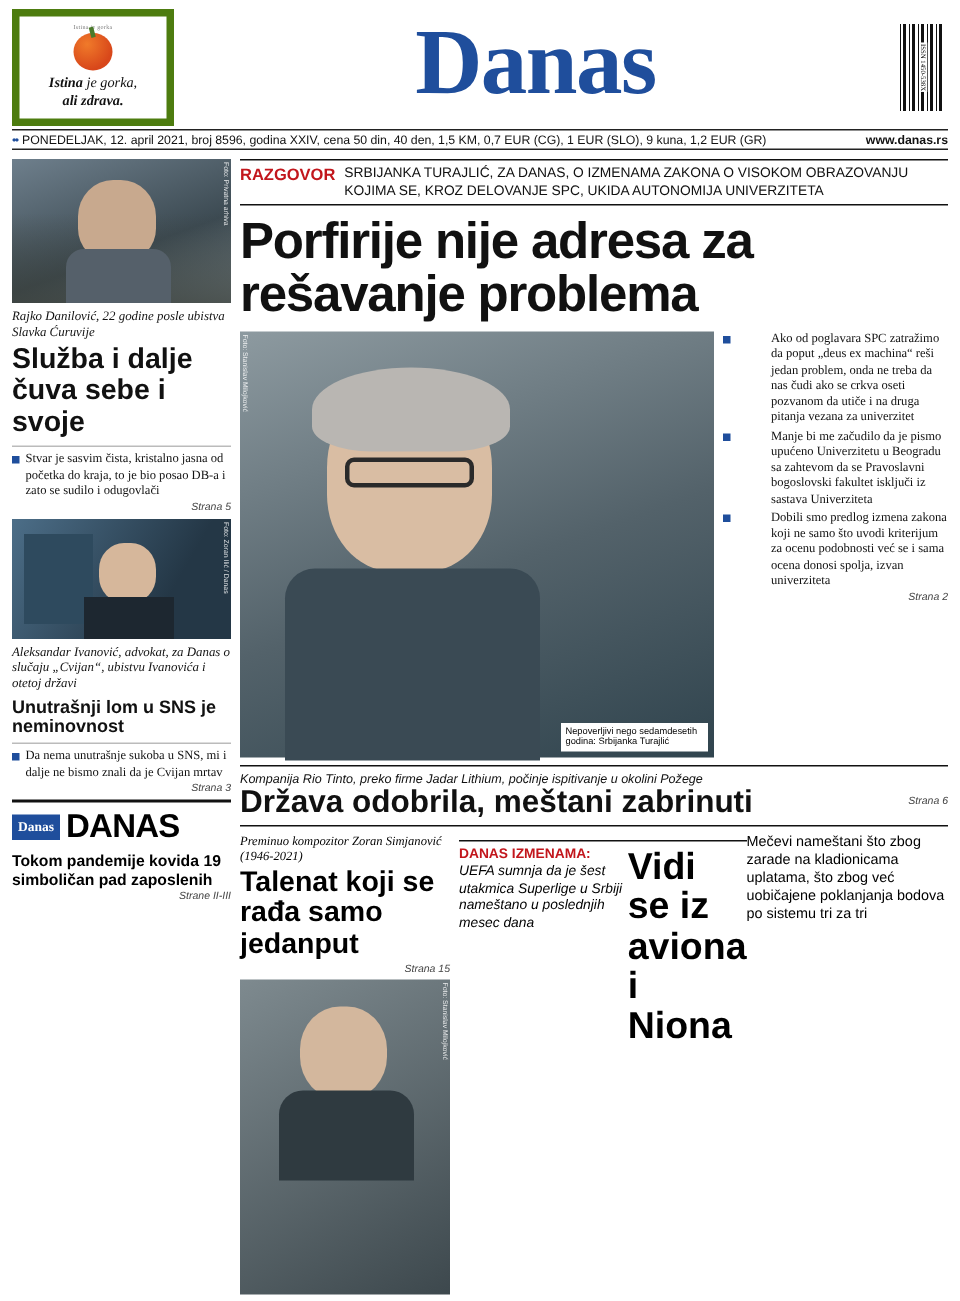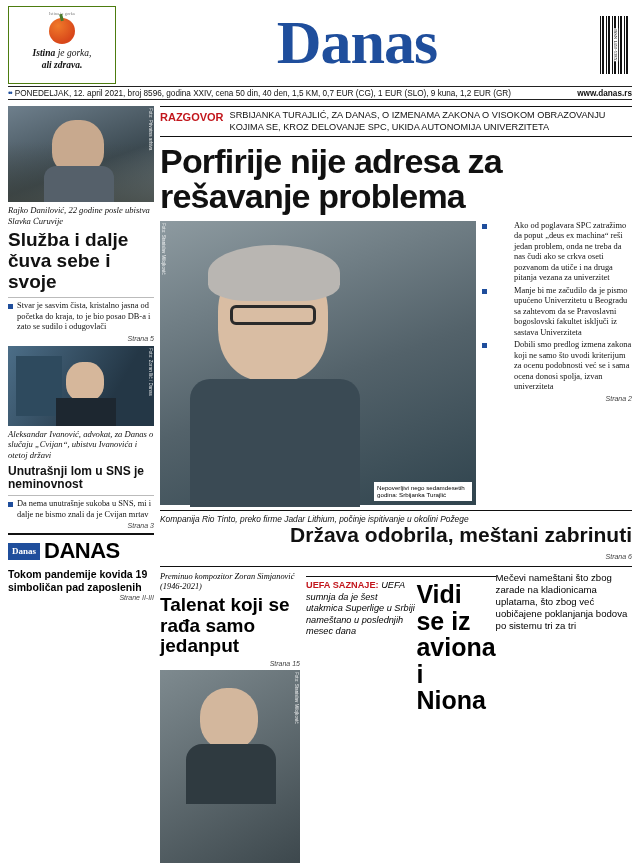--- a/index.html
+++ b/index.html
@@ -12,21 +12,21 @@
   }
   .page { width: 640px; height: 867px; position: relative; padding: 0; }
 
   
   .masthead {
     display: flex; align-items: stretch;
     padding: 6px 8px 2px 8px;
     height: 86px;
   }
   .mast-left {
-    width: 108px; border: 1px solid #4d7c0f;
+    width: 108px; border: 5px solid #4d7c0f;
     display: flex; flex-direction: column; align-items: center;
     justify-content: flex-start; padding: 4px 3px; position: relative;
   }
   .mast-left .tiny-top {
     font-size: 4px; color: #777; letter-spacing: .2px; margin-bottom: 2px;
   }
   .pom-icon {
     width: 26px; height: 26px; border-radius: 50%;
     background: radial-gradient(circle at 35% 30%, #f07a2a, #d8471a 70%);
     position: relative; margin-bottom: 4px;
@@ -166,21 +166,21 @@
     border-top: 1px solid #111; border-bottom: 1px solid #111;
     margin-top: 5px; padding: 3px 0 4px 0;
   }
   .strip-kicker {
     font-family: "Liberation Sans", sans-serif; font-size: 8.4px;
     font-style: italic; color: #111;
   }
   .strip-hl {
     font-family: "Liberation Sans", sans-serif; font-weight: bold;
     font-size: 21px; line-height: 1.05; color: #111; display: flex;
-    align-items: flex-end; justify-content: space-between; gap: 6px; flex-direction: column;
+    align-items: center; justify-content: space-between; gap: 6px;
   }
   .strip-hl .pageref { font-size: 7px; font-weight: normal; white-space: nowrap; padding-bottom: 2px;}
 
   
   .bottom { display: flex; gap: 6px; margin-top: 5px; flex: 1; }
   .bottom-left { width: 140px; display: flex; flex-direction: column; }
   .bottom-right { flex: 1; display: flex; flex-direction: row; }
   .kicker-ital { font-size: 8.4px; font-style: italic; line-height: 1.2; }
   .hl-mid {
     font-family: "Liberation Sans", sans-serif; font-weight: bold;
@@ -347,21 +347,21 @@
             <div style="position:absolute;left:164px;top:16px;width:28px;height:72px;background:#e8eef2;"></div>
             <div style="position:absolute;left:200px;top:20px;width:28px;height:68px;background:#e8eef2;"></div>
             <div style="position:absolute;left:50px;top:44px;font:bold 11px 'Liberation Sans',sans-serif;color:#fff;">80</div>
             <div style="position:absolute;left:116px;top:42px;font:bold 11px 'Liberation Sans',sans-serif;color:#1f3f7a;">50</div>
             <div class="sport-cap">
               <span>Jedan od sumnjivih: Detalj sa meča Rad–Vojvodina</span>
               <div class="pageref">Strana 17</div>
             </div>
           </div>
           <div class="danas-saznaje">
-            <b>UEFA SAZNAJE:</b><i> UEFA sumnja da je šest utakmica Superlige u Srbiji nameštano u poslednjih mesec dana</i>
+            <b>DANAS IZMENAMA:</b><i> UEFA sumnja da je šest utakmica Superlige u Srbiji nameštano u poslednjih mesec dana</i>
           </div>
           <div class="hl-big2">Vidi se iz aviona i Niona</div>
           <div class="body-text">Mečevi nameštani što zbog zarade na kladionicama uplatama, što zbog već uobičajene poklanjanja bodova po sistemu tri za tri</div>
         </div>
       </div>
 
     </div>
   </div>
 </div>
 

